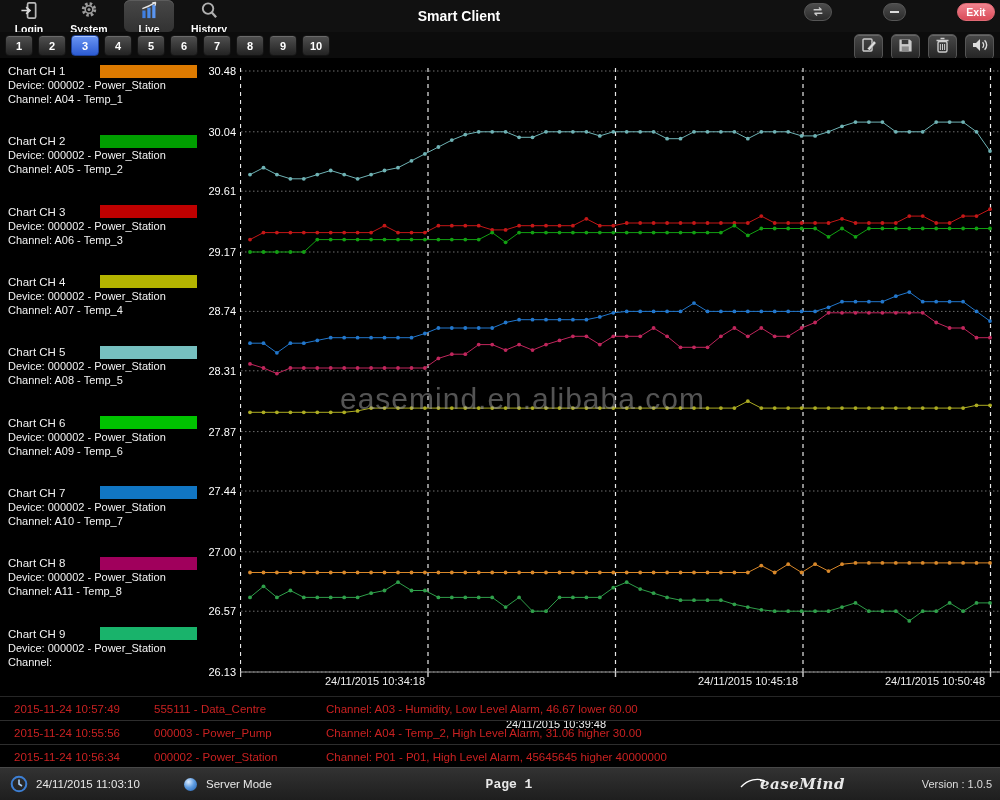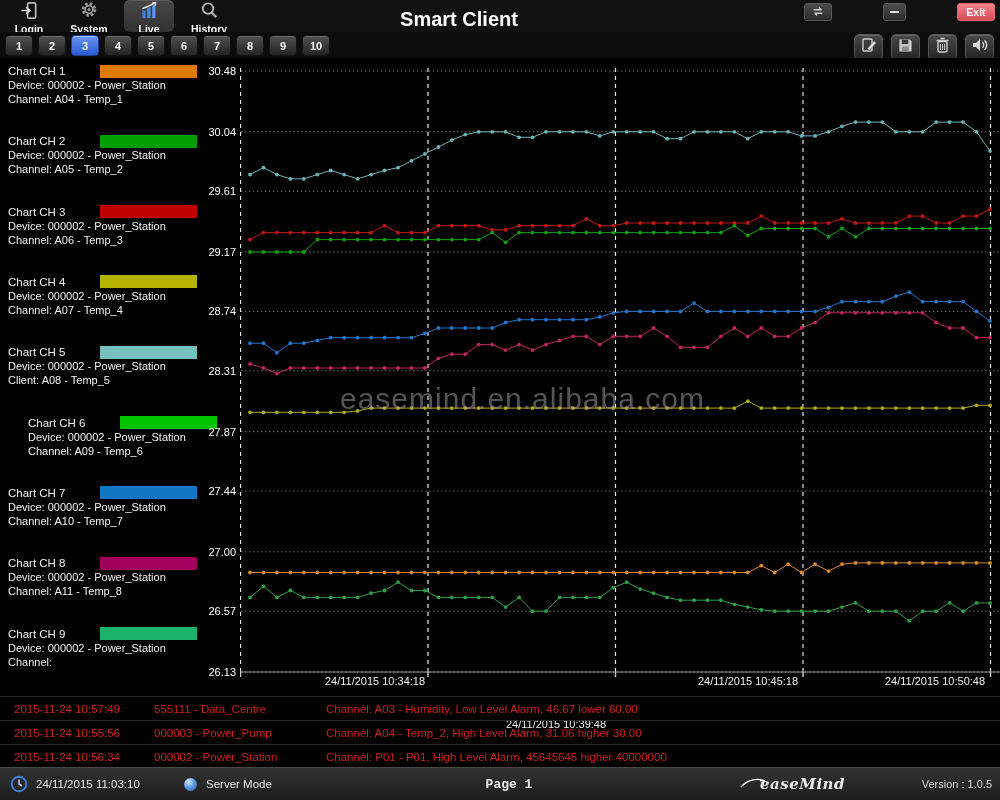--- a/index.html
+++ b/index.html
@@ -6,23 +6,23 @@
   .app{position:relative;width:1000px;height:800px;background:#000;overflow:hidden;
        font-family:"Liberation Sans",sans-serif;color:#fff;-webkit-font-smoothing:antialiased;}
   
   .titlebar{position:absolute;top:0;left:0;width:1000px;height:32px;background:#111;}
   .nav{position:absolute;left:4px;top:0;display:flex;gap:10px;}
   .nav-item{width:50px;height:31px;display:flex;flex-direction:column;align-items:center;
             justify-content:flex-start;padding-top:1px;border-radius:6px;cursor:default;text-align:center;}
   .nav-item.active{background:linear-gradient(#474747,#323232);box-shadow:inset 0 1px 0 #5c5c5c;}
   .nav-label{font-size:10.5px;font-weight:bold;line-height:10px;text-shadow:0 1px 2px #000;}
   .app-title{position:absolute;left:0;top:8px;width:918px;text-align:center;
-             font-size:20px;font-weight:bold;pointer-events:none;}
+             font-size:14px;font-weight:bold;pointer-events:none;}
   .winctrl{position:absolute;right:5px;top:3px;display:flex;gap:7px;align-items:center;}
-  .wbtn{height:16px;border-radius:3px;background:linear-gradient(#4d4d4d,#2b2b2b);
+  .wbtn{height:16px;border-radius:9px;background:linear-gradient(#4d4d4d,#2b2b2b);
         border:1px solid #565656;display:flex;align-items:center;justify-content:center;padding:0 6px;margin-left:44px;}
   .wbtn.exit{background:linear-gradient(#f2848f,#d94a57);border-color:#e06a75;
              color:#fff;font-size:10.5px;font-weight:bold;min-width:24px;}
   .minus-glyph{width:9px;height:2px;background:#ddd;}
   
   .tabrow{position:absolute;top:32px;left:0;width:1000px;height:26px;background:#0c0c0c;}
   .tabs{position:absolute;left:5px;top:3px;display:flex;gap:5px;}
   .tab{width:26px;height:19px;border-radius:4px;background:linear-gradient(#505050,#232323);
        border:1px solid #141414;box-shadow:inset 0 1px 0 #6a6a6a;color:#fff;font-size:11px;
        font-weight:bold;display:flex;align-items:center;justify-content:center;}
@@ -213,23 +213,23 @@
           </div>
           <div class="ch-line">Device: 000002 - Power_Station</div>
           <div class="ch-line">Channel: A07 - Temp_4</div>
         </div>
         <div class="ch-block" style="top: 287.32px;">
           <div class="ch-head">
             <span class="ch-title">Chart CH 5</span>
             <span class="swatch" style="background: rgb(118, 192, 192);"></span>
           </div>
           <div class="ch-line">Device: 000002 - Power_Station</div>
-          <div class="ch-line">Client: A08 - Temp_5</div>
-        </div>
-        <div class="ch-block" style="top: 357.65px; margin-left: 20px;">
+          <div class="ch-line">Channel: A08 - Temp_5</div>
+        </div>
+        <div class="ch-block" style="top: 357.65px;">
           <div class="ch-head">
             <span class="ch-title">Chart CH 6</span>
             <span class="swatch" style="background: rgb(0, 195, 0);"></span>
           </div>
           <div class="ch-line">Device: 000002 - Power_Station</div>
           <div class="ch-line">Channel: A09 - Temp_6</div>
         </div>
         <div class="ch-block" style="top: 427.98px;">
           <div class="ch-head">
             <span class="ch-title">Chart CH 7</span>

